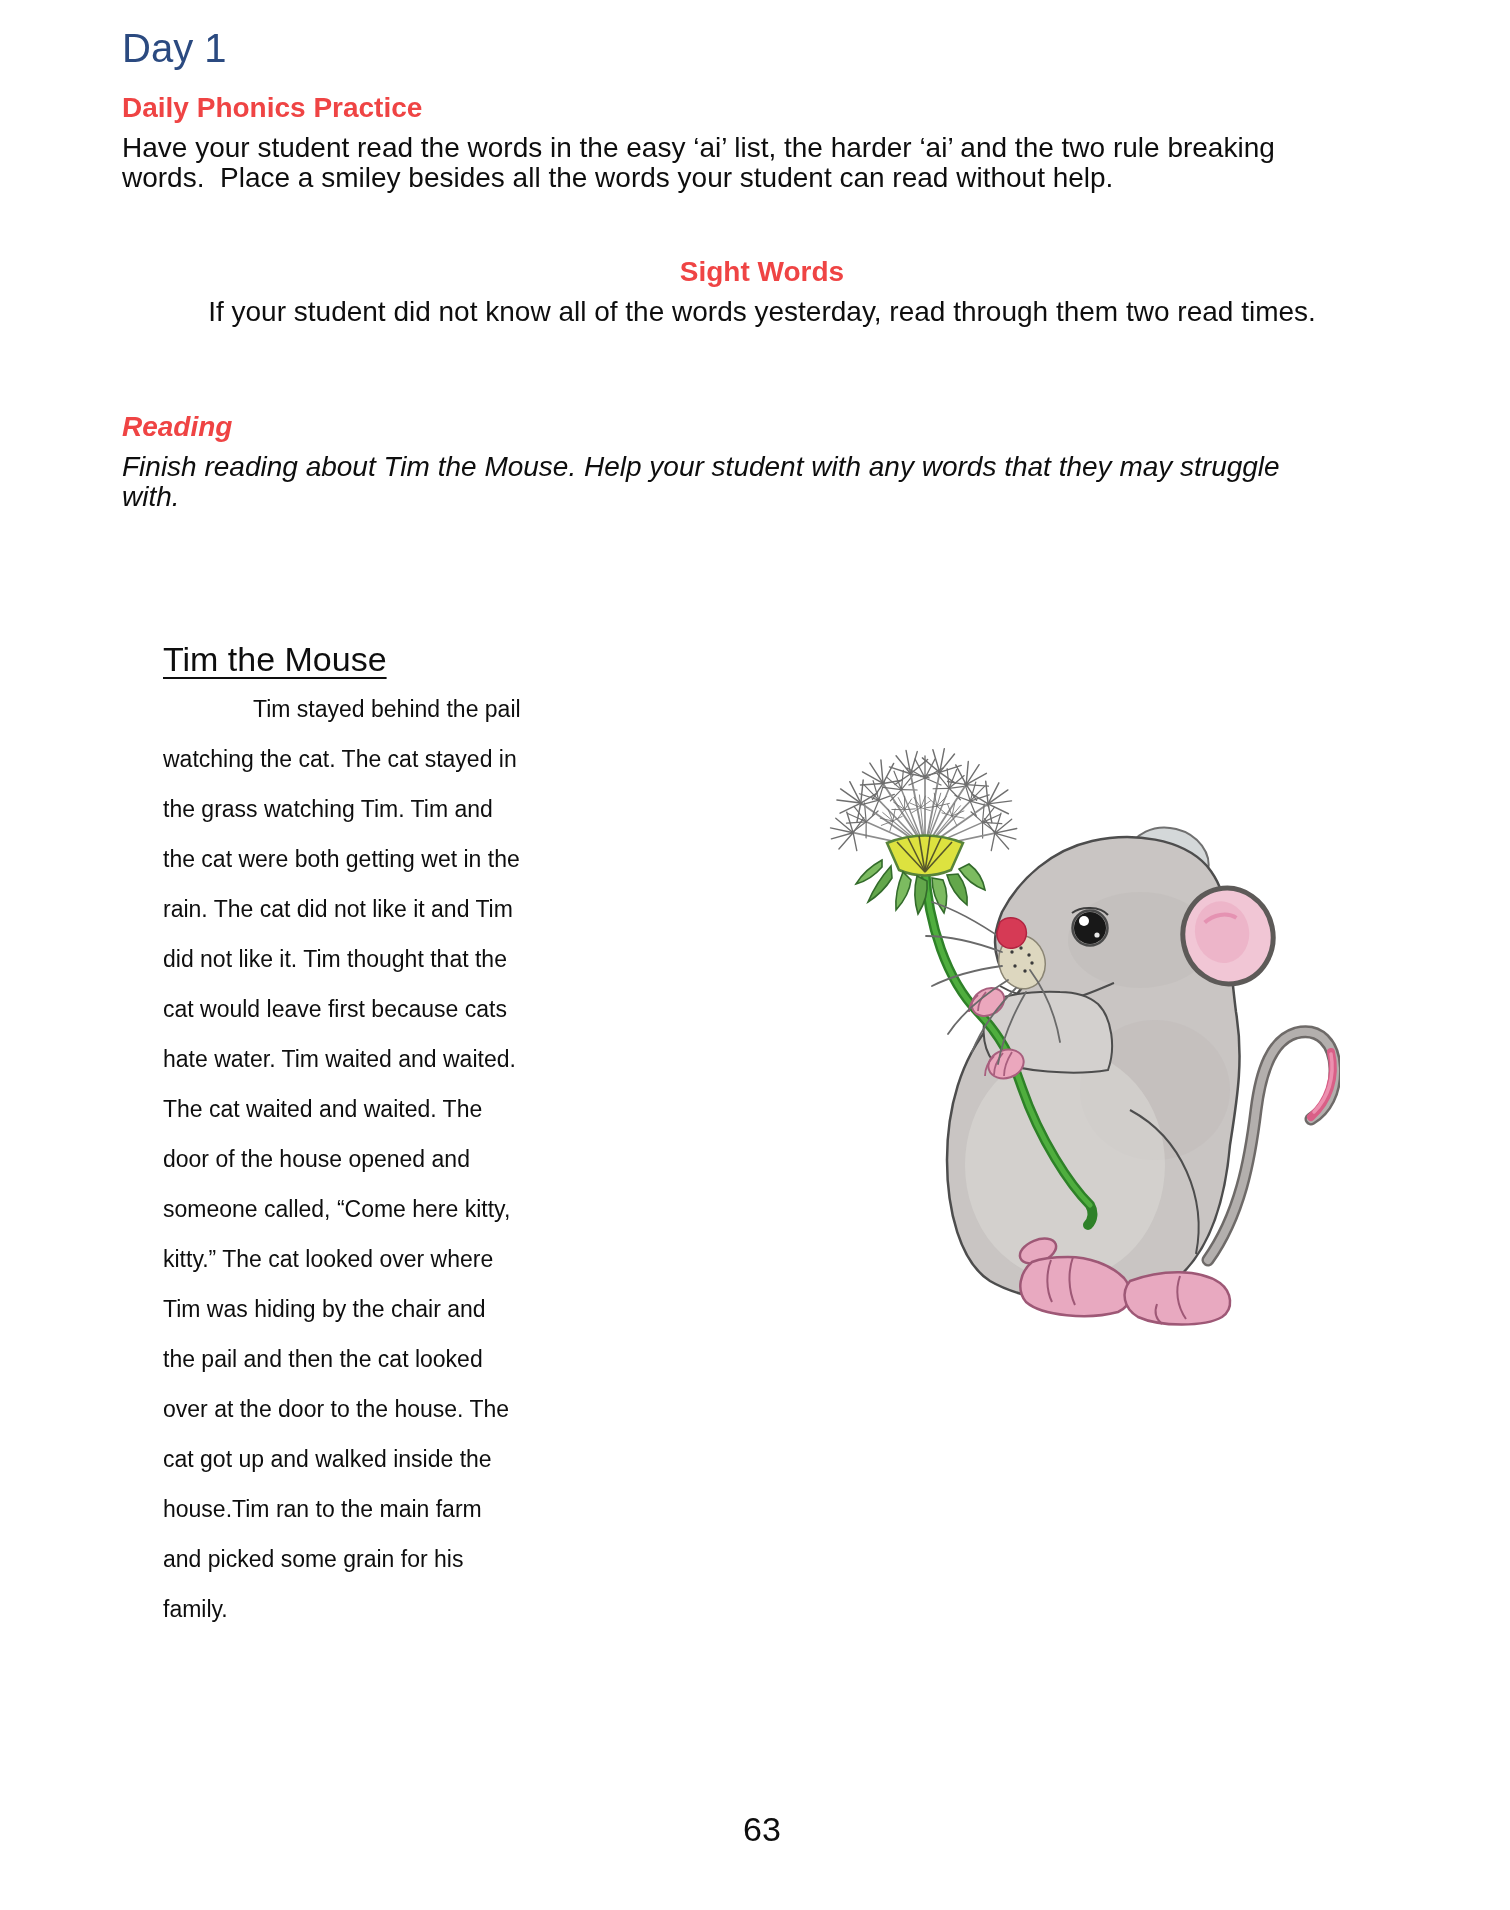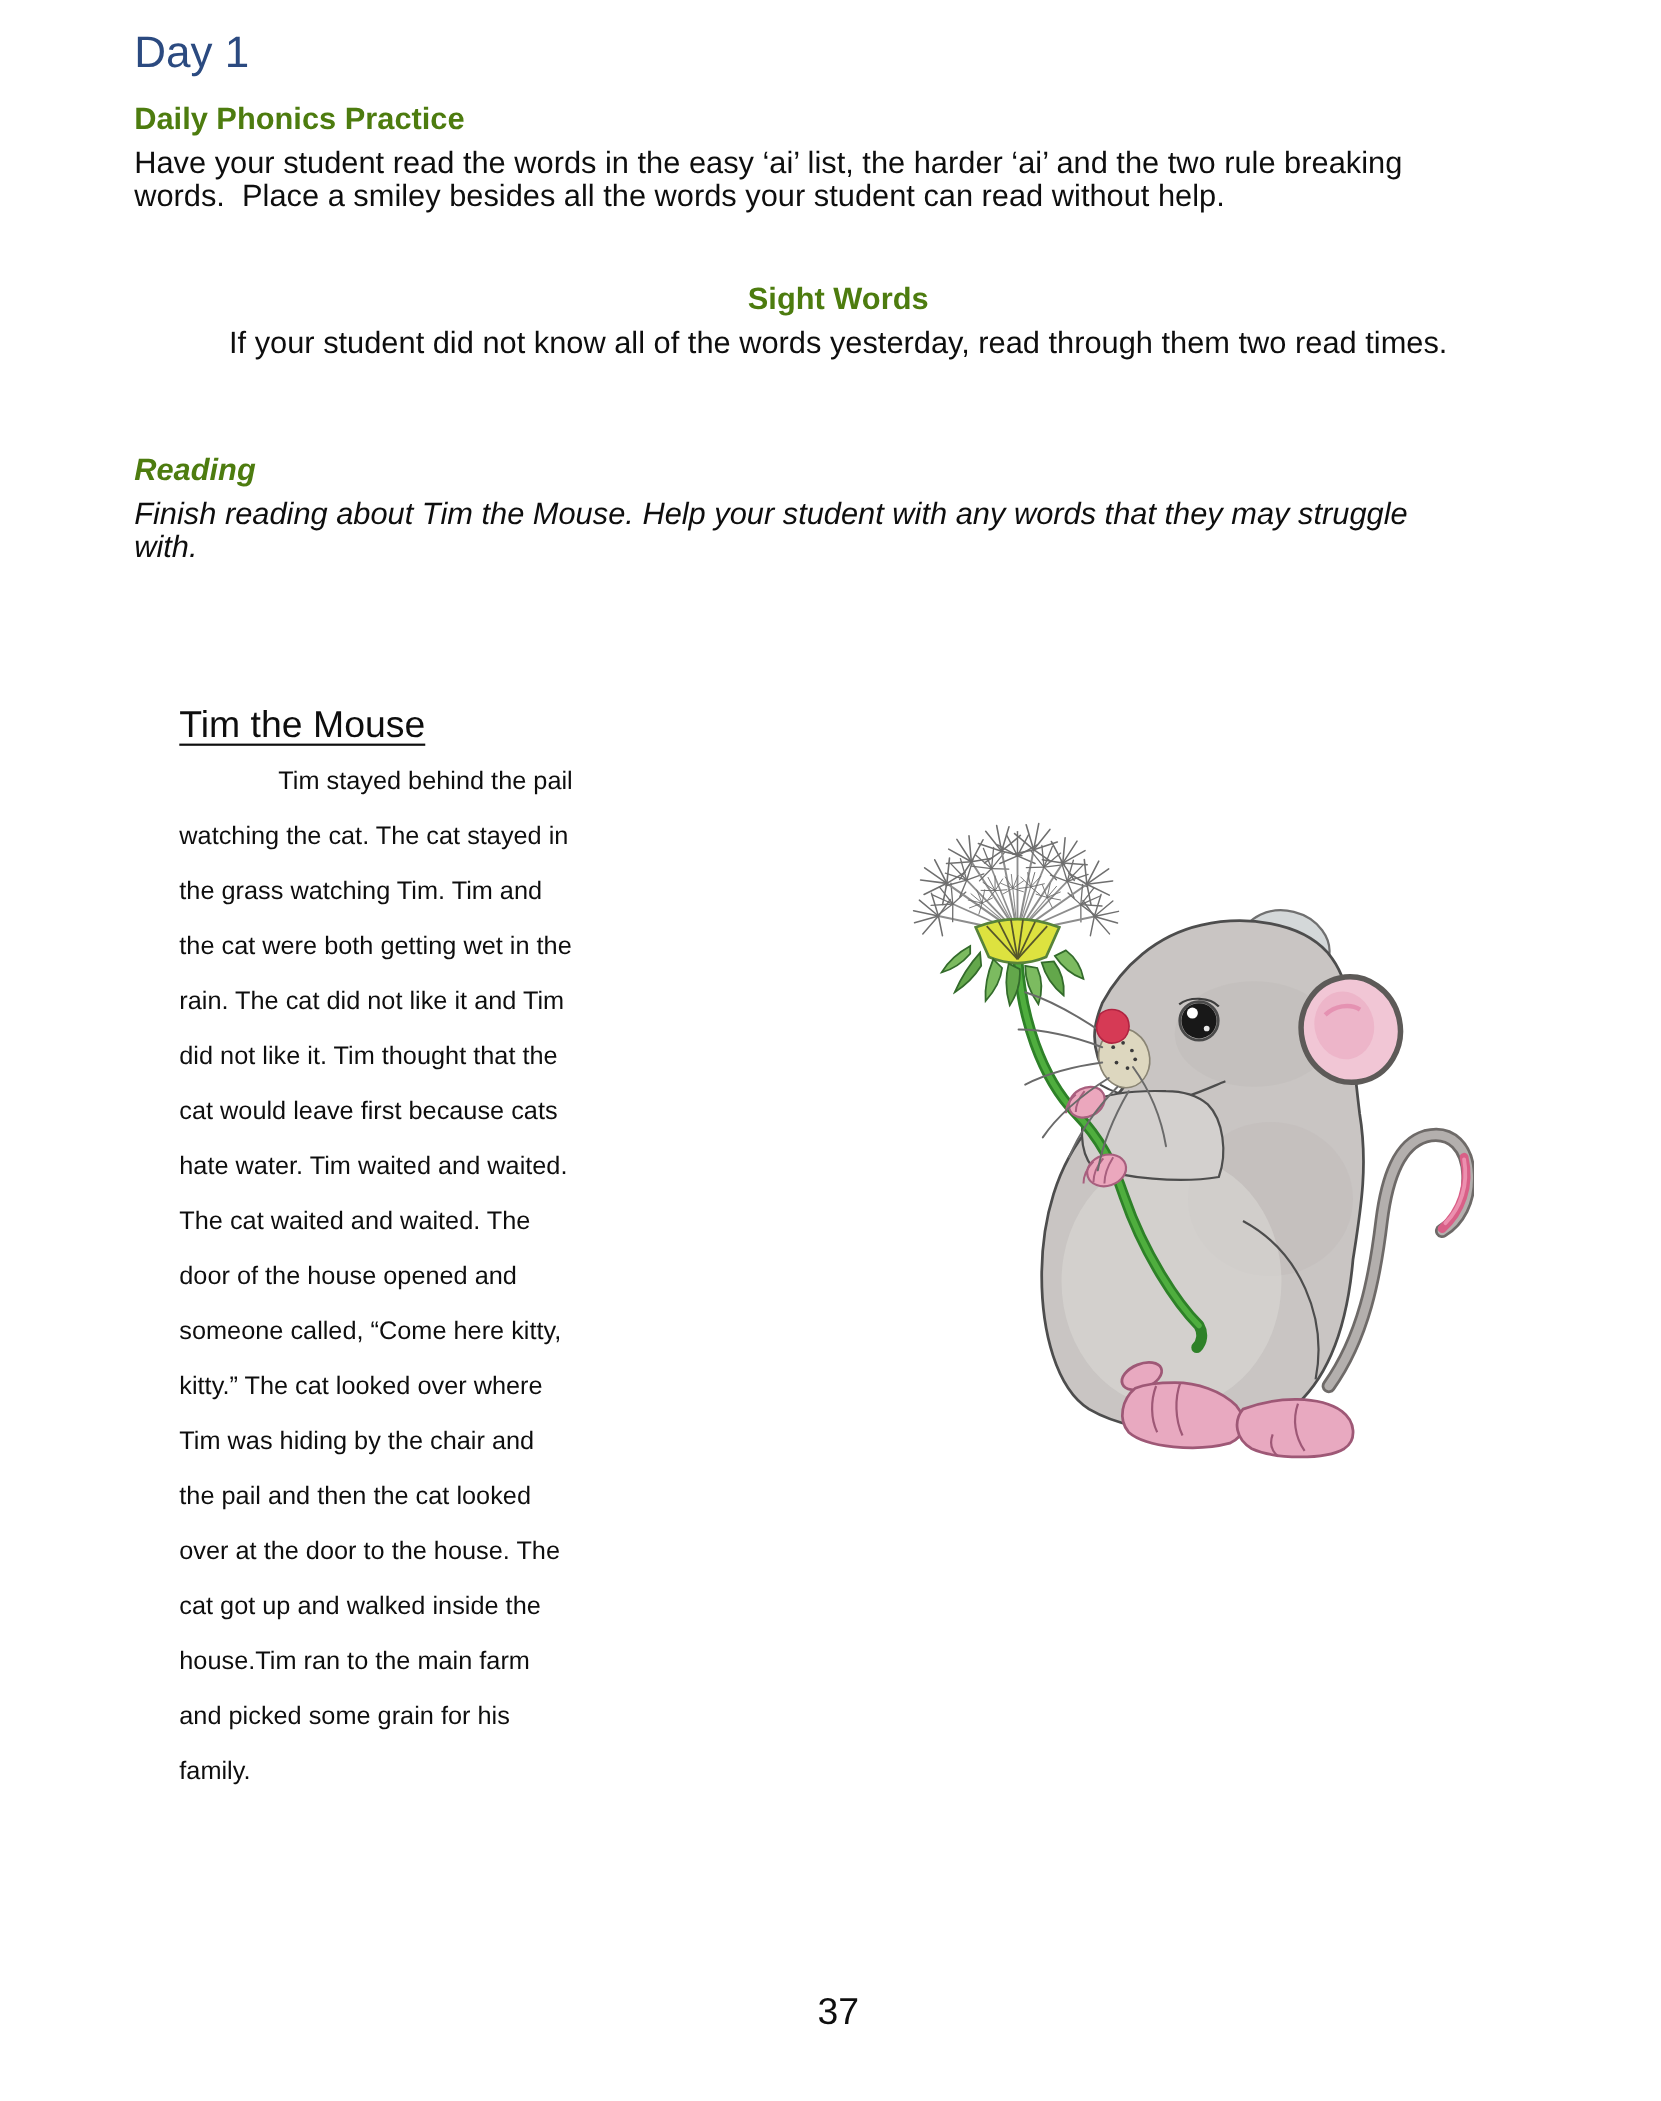--- a/index.html
+++ b/index.html
@@ -5,21 +5,21 @@
   html,body{margin:0;padding:0;}
   body{
     width:1510px;height:1910px;background:#ffffff;position:relative;
     font-family:"Liberation Sans", sans-serif;color:#0e0e0e;overflow:hidden;
   }
   .doc-title{
     position:absolute;left:122px;top:26px;
     font-size:40px;font-weight:500;color:#2b4a80;letter-spacing:0;
   }
   .section{position:absolute;left:122px;width:1280px;}
-  .section h2{font-size:28px;font-weight:700;margin:0 0 9px 0;color:#4d7c0f;}
+  .section h2{font-size:28px;font-weight:700;margin:0 0 9px 0;color:#ef4444;}
   .section p{font-size:28px;line-height:30px;margin:0;white-space:pre-wrap;color:#0e0e0e;}
   #sec-phonics{top:92px;}
   #sec-sight{top:256px;text-align:center;}
   #sec-reading{top:411px;font-style:italic;}
   .story{position:absolute;left:163px;top:634px;width:580px;}
   .story-title{
     font-size:34px;line-height:50px;margin:0;font-weight:400;
     text-decoration:underline;text-underline-offset:6px;text-decoration-thickness:2px;
     display:inline-block;
   }
@@ -235,13 +235,13 @@
     <g>
       <circle cx="430" cy="288" r="17.5" fill="none" stroke="#4a4a4a" stroke-width="2.5"></circle>
       <circle cx="430" cy="288" r="16" fill="#181818"></circle>
       <circle cx="424" cy="281" r="5" fill="#ffffff"></circle>
       <circle cx="437" cy="295" r="2.6" fill="#ffffff" opacity="0.9"></circle>
       <path d="M 412,273 C 421,266 440,266 448,275" fill="none" stroke="#3f3f3f" stroke-width="2"></path>
     </g>
   </svg>
 </div>
 
-<div class="page-number">37</div>
+<div class="page-number">63</div>
 
 </body></html>

